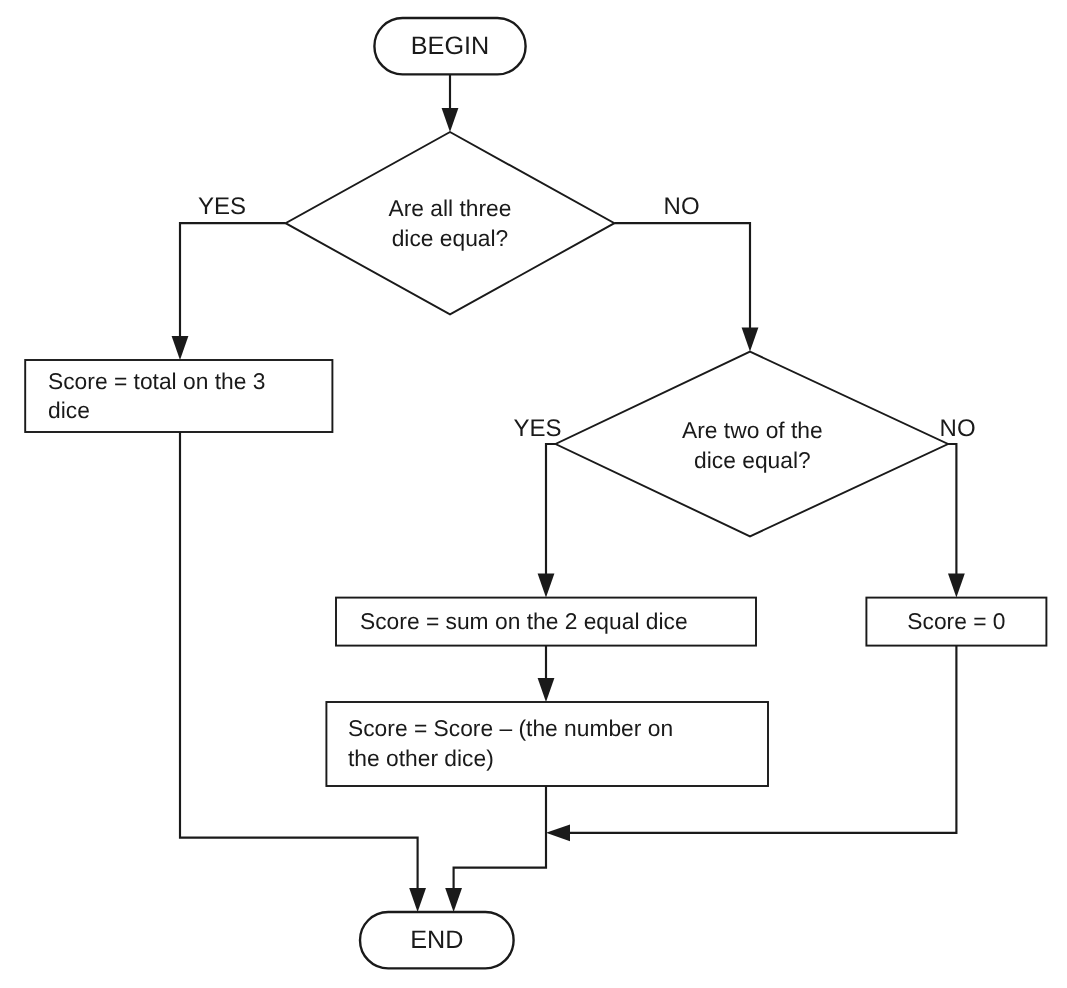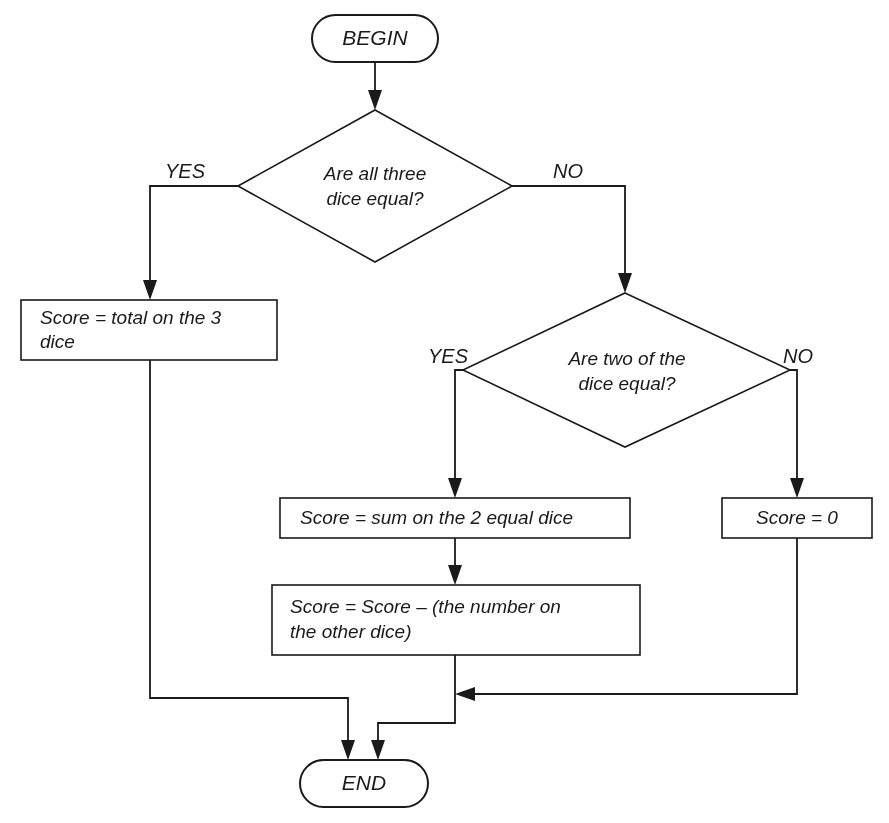--- a/index.html
+++ b/index.html
@@ -10,21 +10,20 @@
   body {
     width: 889px;
     height: 823px;
     font-family: "Liberation Sans", sans-serif;
     overflow: hidden;
   }
   #flowchart-root {
     position: relative;
     width: 883px;
     height: 823px;
-    font-style: italic;
   }
   svg.chart-svg {
     display: block;
     width: 889px;
     height: 823px;
   }
   .shape-outline {
     fill: #ffffff;
     stroke: #1a1a1a;
     stroke-width: 2;

